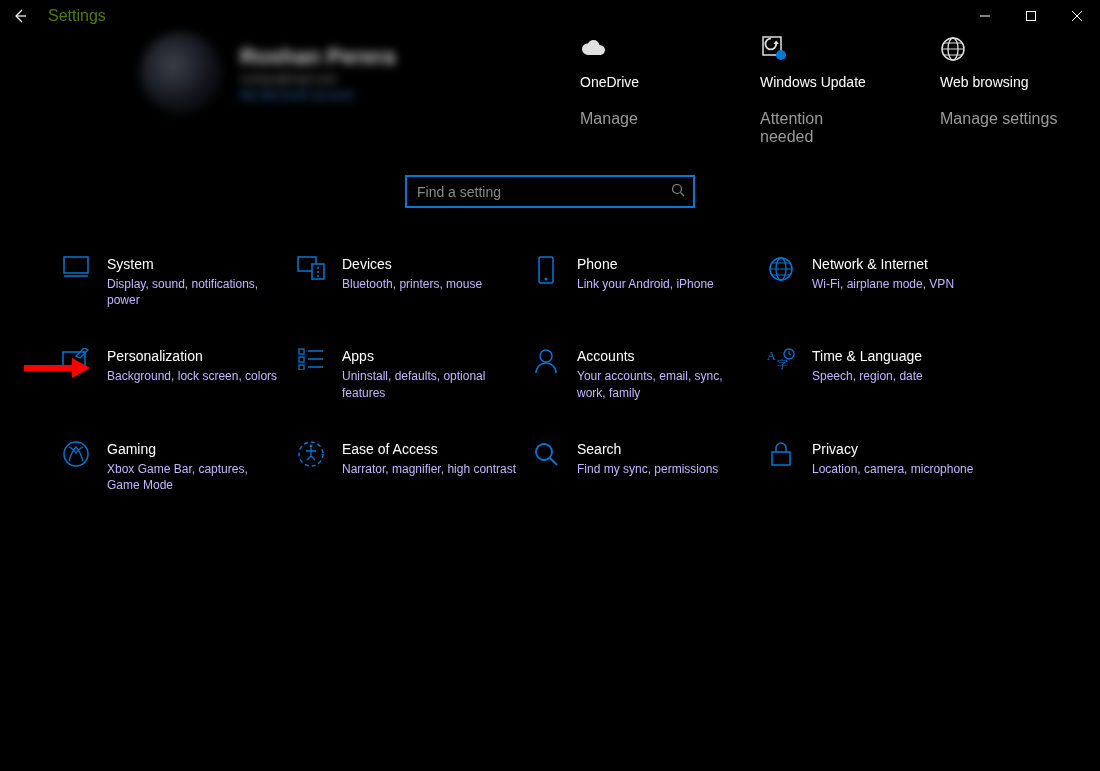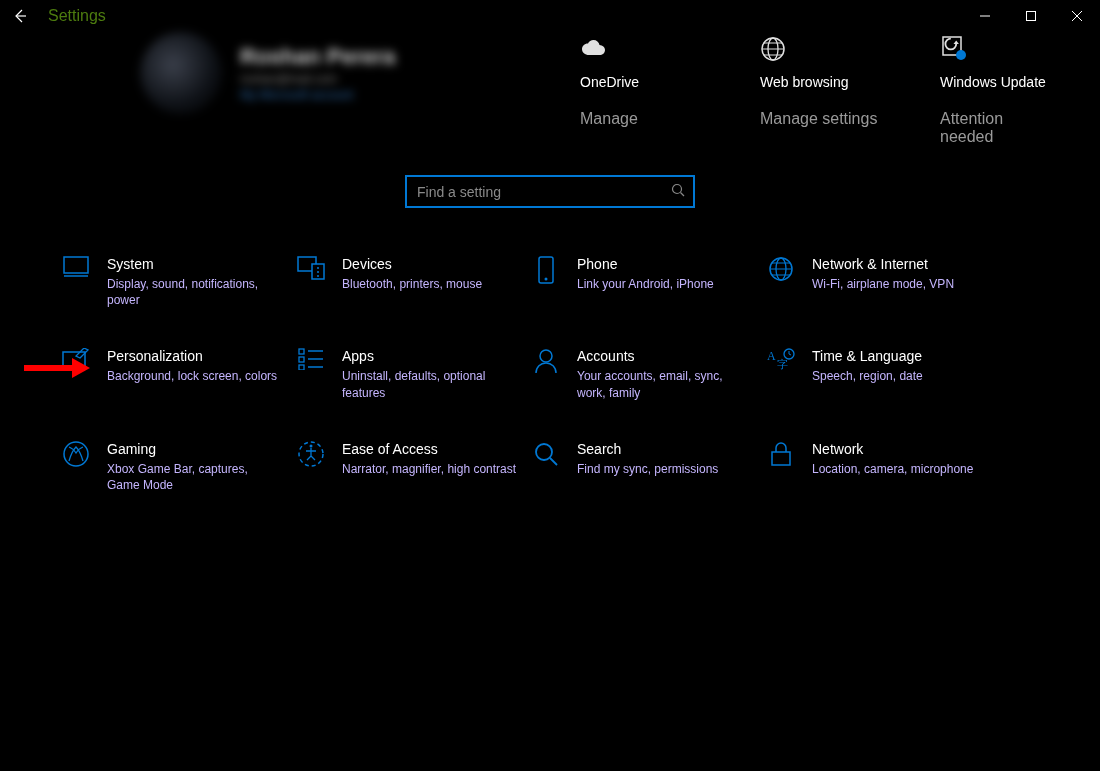--- a/index.html
+++ b/index.html
@@ -171,39 +171,39 @@
       <div class="hicon">
         <svg width="30" height="20" viewBox="0 0 30 20">
             <path d="M9 16c-4 0-7-2.5-7-6 0-3 2.5-5.5 6-5.5 1-2 3-3.5 5.5-3.5 3 0 5.5 2 6 5 3 .2 5.5 2.2 5.5 5 0 3-2.5 5-5.5 5H9z" fill="#e0e0e0"></path>
           </svg>
       </div>
       <div class="hlabel">OneDrive</div>
       <div class="hsub">Manage</div>
     </div>
     <div class="htile">
       <div class="hicon">
+        <svg width="30" height="26" viewBox="0 0 30 26">
+          <rect x="3" y="1" width="18" height="18" fill="none" stroke="#e0e0e0" stroke-width="1.5"></rect>
+          <path d="M12 5a5 5 0 1 0 5 5h-2l3-4 3 4h-2a7 7 0 1 1-7-7z" fill="#e0e0e0" transform="translate(0 -1) scale(0.9)"></path>
+          <circle cx="21" cy="19" r="5" class="dot"></circle>
+        </svg>
+      </div>
+      <div class="hlabel">Windows Update</div>
+      <div class="hsub">Attention needed</div>
+    </div>
+    <div class="htile">
+      <div class="hicon">
         <svg width="26" height="26" viewBox="0 0 26 26">
           <circle cx="13" cy="13" r="11" fill="none" stroke="#e0e0e0" stroke-width="1.5"></circle>
           <ellipse cx="13" cy="13" rx="5" ry="11" fill="none" stroke="#e0e0e0" stroke-width="1.3"></ellipse>
           <path d="M2 13 H24 M4 7 H22 M4 19 H22" stroke="#e0e0e0" stroke-width="1.2"></path>
         </svg>
       </div>
       <div class="hlabel">Web browsing</div>
       <div class="hsub">Manage settings</div>
-    </div>
-    <div class="htile">
-      <div class="hicon">
-        <svg width="30" height="26" viewBox="0 0 30 26">
-          <rect x="3" y="1" width="18" height="18" fill="none" stroke="#e0e0e0" stroke-width="1.5"></rect>
-          <path d="M12 5a5 5 0 1 0 5 5h-2l3-4 3 4h-2a7 7 0 1 1-7-7z" fill="#e0e0e0" transform="translate(0 -1) scale(0.9)"></path>
-          <circle cx="21" cy="19" r="5" class="dot"></circle>
-        </svg>
-      </div>
-      <div class="hlabel">Windows Update</div>
-      <div class="hsub">Attention needed</div>
     </div>
   </div>
 </div>
 
 <div class="search-wrap">
   <div class="searchbox">
     <input type="text" placeholder="Find a setting" style="">
     <span class="sicon">
       <svg width="14" height="14" viewBox="0 0 14 14">
           <circle cx="6" cy="6" r="4.5" fill="none" stroke="#888" stroke-width="1.2"></circle>
@@ -370,21 +370,21 @@
   </div>
 
   <div class="cat">
     <div class="caticon">
       <svg width="22" height="26" viewBox="0 0 22 26">
           <rect x="2" y="11" width="18" height="13" fill="none" stroke="#0078d4" stroke-width="1.5"></rect>
           <path d="M6 11V7a5 5 0 0 1 10 0v4" fill="none" stroke="#0078d4" stroke-width="1.5"></path>
         </svg>
     </div>
     <div class="catbody">
-      <div class="catlabel">Network</div>
+      <div class="catlabel">Privacy</div>
       <div class="catsub">Location, camera, microphone</div>
     </div>
   </div>
 
 
 </div>
 
 <svg class="arrow" viewBox="0 0 66 20">
   <line x1="0" y1="10" x2="50" y2="10" stroke="#ff0000" stroke-width="6"></line>
   <polygon points="48,0 66,10 48,20" fill="#ff0000"></polygon>

